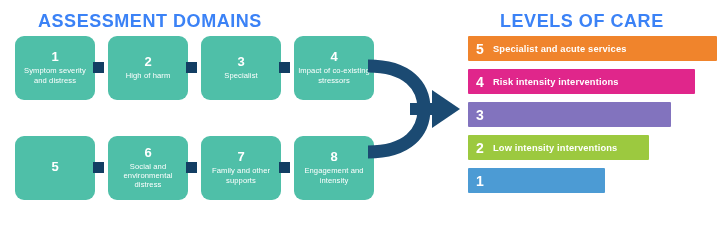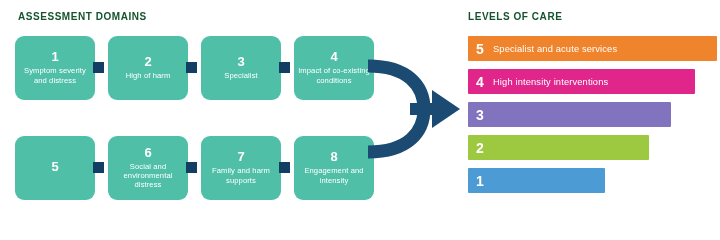--- a/index.html
+++ b/index.html
@@ -4,25 +4,25 @@
 <style>
   html,body{margin:0;padding:0;}
   body{
     width:720px;height:219px;overflow:hidden;background:#ffffff;
     font-family:"Liberation Sans","DejaVu Sans",sans-serif;
     -webkit-font-smoothing:antialiased;
   }
   #stage{position:relative;width:720px;height:219px;}
 
   .heading{
-    position:absolute;font-weight:bold;color:#14532d;
-    font-size:10px;letter-spacing:.55px;white-space:nowrap;
+    position:absolute;font-weight:bold;color:#3b82f6;
+    font-size:18px;letter-spacing:.55px;white-space:nowrap;margin-left:20px;
   }
   #assessment-heading{left:18px;top:11px;}
-  #levels-heading{left:468px;top:11px;}
+  #levels-heading{left:480px;top:11px;}
 
   
   .domain-box{
     position:absolute;width:80px;height:64px;border-radius:9px;
     background:#4FBFA8;color:#ffffff;
     display:flex;flex-direction:column;align-items:center;justify-content:center;
     text-align:center;box-sizing:border-box;padding:3px 4px 4px;
   }
   .domain-num{font-size:13px;font-weight:bold;line-height:14px;margin-bottom:2px;}
   .domain-label{font-size:7.6px;line-height:9.2px;letter-spacing:.1px;}
@@ -34,21 +34,21 @@
   
   #flow-arrow{position:absolute;left:352px;top:24px;}
 
   
   .level-bar{
     position:absolute;height:25px;border-radius:1px;
     display:flex;align-items:center;box-sizing:border-box;padding-left:8px;
     color:#ffffff;white-space:nowrap;
   }
   .level-num{font-size:14px;font-weight:bold;line-height:14px;width:17px;}
-  .level-label{font-size:9.3px;font-weight:normal;letter-spacing:.15px;text-align:right;}
+  .level-label{font-size:9.3px;font-weight:bold;letter-spacing:.15px;text-align:right;}
 </style>
 </head>
 <body>
 
 <div id="stage">
 
   <div class="heading" id="assessment-heading">ASSESSMENT DOMAINS</div>
 
   <div class="heading" id="levels-heading">LEVELS OF CARE</div>
 
@@ -62,35 +62,35 @@
     <div class="domain-label">High of harm</div>
   </div>
 
   <div class="domain-box" style="left:201px;top:36px;">
     <div class="domain-num">3</div>
     <div class="domain-label">Specialist</div>
   </div>
 
   <div class="domain-box" style="left:294px;top:36px;">
     <div class="domain-num">4</div>
-    <div class="domain-label">Impact of co-existing conditions</div>
+    <div class="domain-label">Impact of co-existing stressors</div>
   </div>
 
   <div class="domain-box" style="left:15px;top:136px;">
     <div class="domain-num">5</div>
   </div>
 
   <div class="domain-box" style="left:108px;top:136px;">
     <div class="domain-num">6</div>
     <div class="domain-label">Social and environmental distress</div>
   </div>
 
   <div class="domain-box" style="left:201px;top:136px;">
     <div class="domain-num">7</div>
-    <div class="domain-label">Family and harm supports</div>
+    <div class="domain-label">Family and other supports</div>
   </div>
 
   <div class="domain-box" style="left:294px;top:136px;">
     <div class="domain-num">8</div>
     <div class="domain-label">Engagement and intensity</div>
   </div>
 
   <div class="connector" style="left:93px;top:62px;"></div>
   <div class="connector" style="left:186px;top:62px;"></div>
   <div class="connector" style="left:279px;top:62px;"></div>
@@ -110,28 +110,29 @@
     </svg>
   </div>
 
   <div class="level-bar" style="left:468px;top:36px;background:#F0842C;width:249px;">
     <span class="level-num">5</span>
     <span class="level-label">Specialist and acute services</span>
   </div>
 
   <div class="level-bar" style="left:468px;top:69px;background:#E0268B;width:227px;">
     <span class="level-num">4</span>
-    <span class="level-label">High intensity interventions</span>
+    <span class="level-label">Risk intensity interventions</span>
   </div>
 
   <div class="level-bar" style="left:468px;top:102px;background:#8273BE;width:203px;">
     <span class="level-num">3</span>
   </div>
 
   <div class="level-bar" style="left:468px;top:135px;background:#9CC93F;width:181px;">
     <span class="level-num">2</span>
+    <span class="level-label">Low intensity interventions</span>
   </div>
 
   <div class="level-bar" style="left:468px;top:168px;background:#4C9BD4;width:137px;">
     <span class="level-num">1</span>
   </div>
 
 </div>
 
 </body></html>

